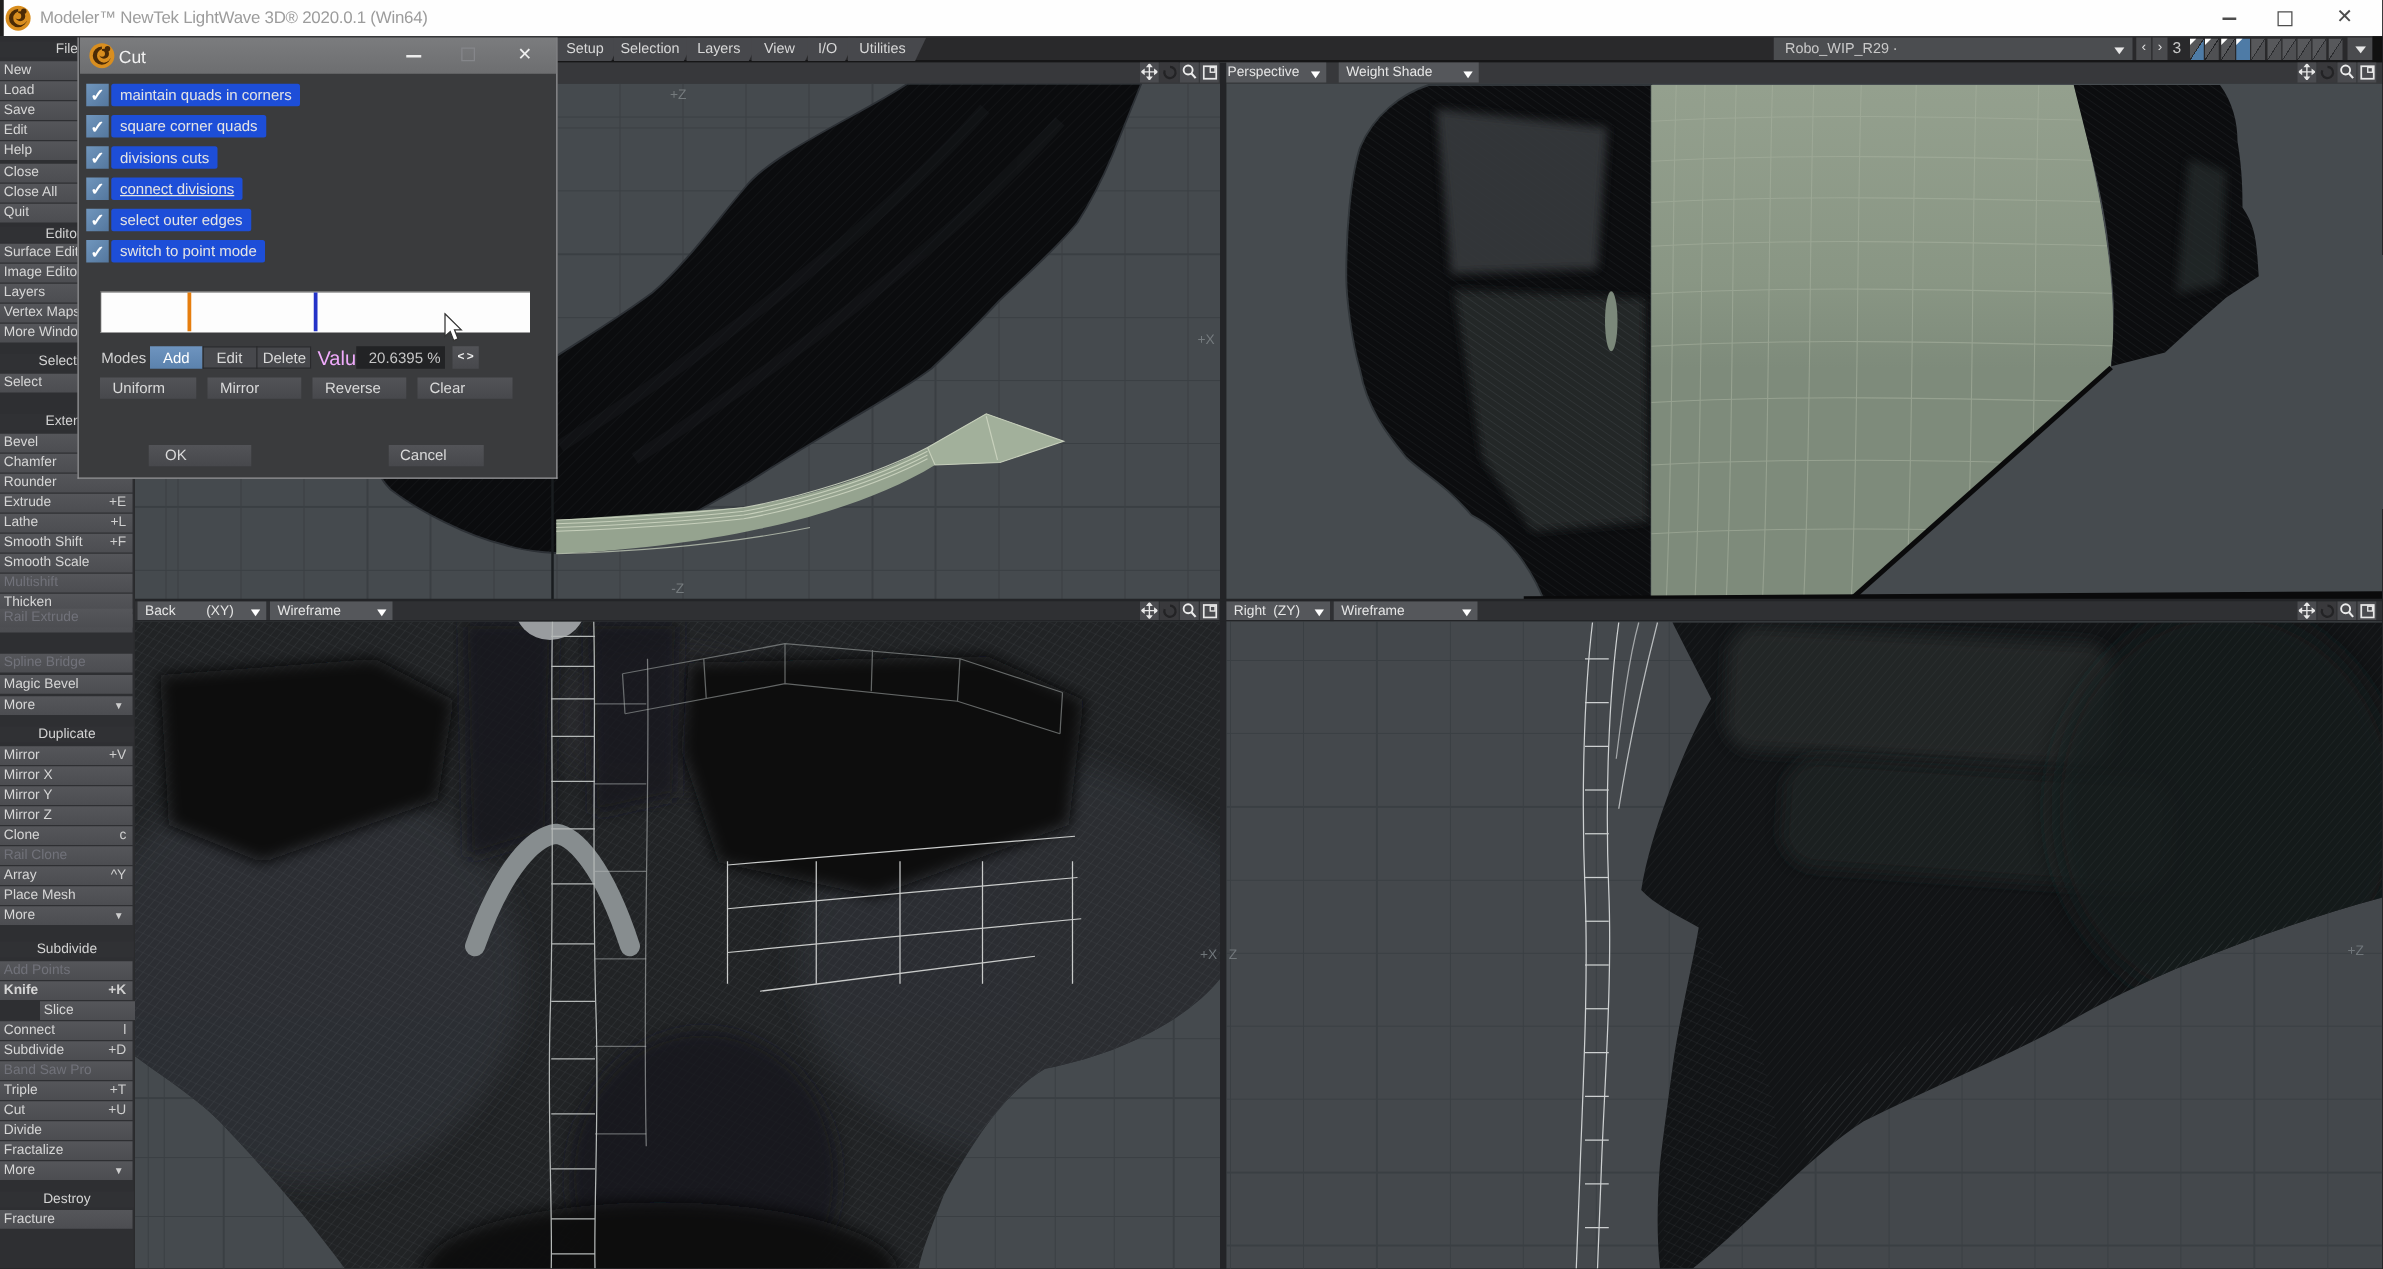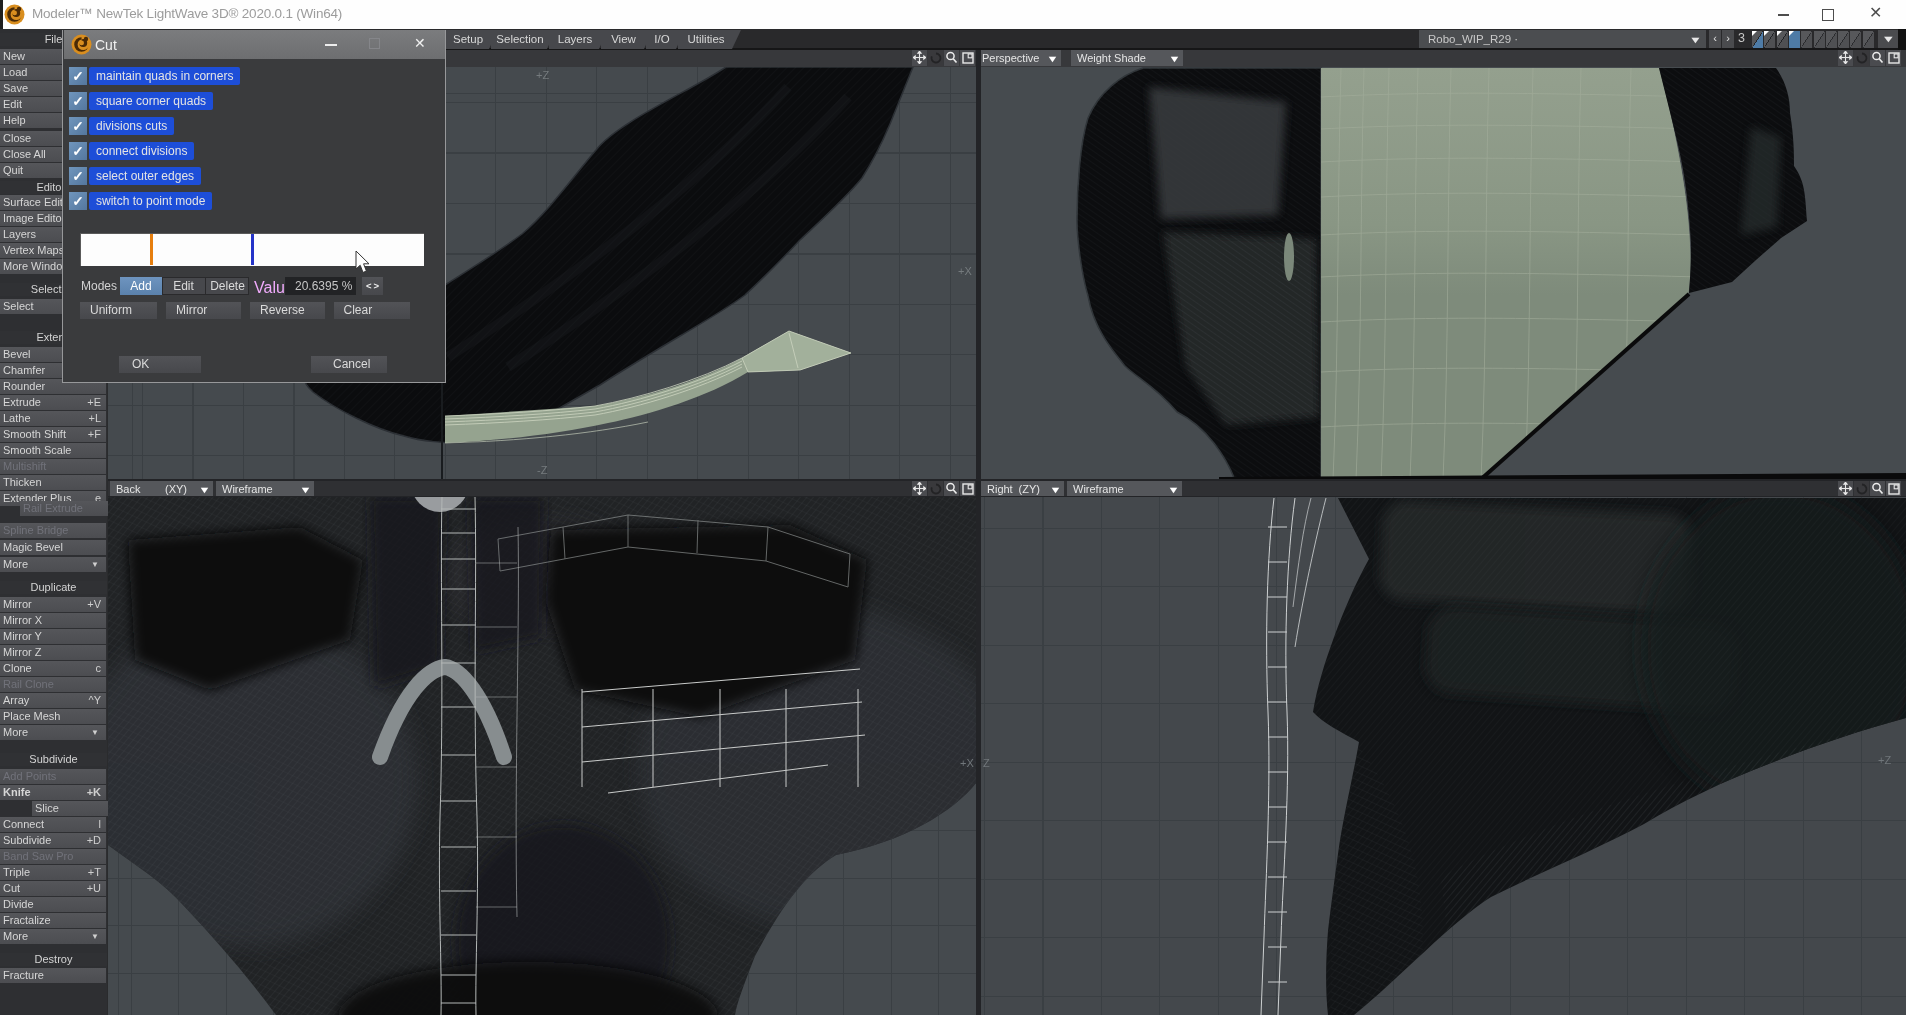--- a/index.html
+++ b/index.html
@@ -92,21 +92,21 @@
 <div class="sbtn" style="top:347px;">Bevel</div>
 <div class="sbtn" style="top:363px;">Chamfer</div>
 <div class="sbtn" style="top:379px;">Rounder</div>
 <div class="sbtn" style="top:395px;">Extrude<span class="sc">+E</span></div>
 <div class="sbtn" style="top:411px;">Lathe<span class="sc">+L</span></div>
 <div class="sbtn" style="top:427px;">Smooth Shift<span class="sc">+F</span></div>
 <div class="sbtn" style="top:443px;">Smooth Scale</div>
 <div class="sbtn dis" style="top:459px;">Multishift</div>
 <div class="sbtn" style="top:475px;">Thicken</div>
 <div class="sbtn" style="top:491px;">Extender Plus<span class="sc">e</span></div>
-<div class="sbtn dis" style="top:501px;margin-left:20px;">Rail Extrude</div>
+<div class="sbtn dis" style="top:487px;">Rail Extrude</div>
 <div class="sbtn dis" style="top:523px;">Spline Bridge</div>
 <div class="sbtn" style="top:540px;">Magic Bevel</div>
 <div class="sbtn more" style="top:557px;">More<span class="sc">▼</span></div>
 <div class="shead" style="top:581px;">Duplicate</div>
 <div class="sbtn" style="top:597px;">Mirror<span class="sc">+V</span></div>
 <div class="sbtn" style="top:613px;">Mirror X</div>
 <div class="sbtn" style="top:629px;">Mirror Y</div>
 <div class="sbtn" style="top:645px;">Mirror Z</div>
 <div class="sbtn" style="top:661px;">Clone<span class="sc">c</span></div>
 <div class="sbtn dis" style="top:677px;">Rail Clone</div>
@@ -439,37 +439,37 @@
 <div class="abs" style="left:325px;top:44px;width:12px;height:2px;background:#ededed;"></div>
 <div class="abs" style="left:369px;top:38px;width:11px;height:11px;border:1.5px solid #85868a;"></div>
 <div class="abs" style="left:414px;top:35px;font-size:14px;color:#f0f0f0;">✕</div>
 <div class="chk" style="left:69px;top:67px;">✓</div>
 <div class="chiplbl" style="left:89px;top:67px;">maintain quads in corners</div>
 <div class="chk" style="left:69px;top:92px;">✓</div>
 <div class="chiplbl" style="left:89px;top:92px;">square corner quads</div>
 <div class="chk" style="left:69px;top:117px;">✓</div>
 <div class="chiplbl" style="left:89px;top:117px;">divisions cuts</div>
 <div class="chk" style="left:69px;top:142px;">✓</div>
-<div class="chiplbl" style="left:89px;top:142px;">connect divisions</div>
+<div class="chiplbl" style="left:89px;top:142px;text-decoration:underline;">connect divisions</div>
 <div class="chk" style="left:69px;top:167px;">✓</div>
 <div class="chiplbl" style="left:89px;top:167px;">select outer edges</div>
 <div class="chk" style="left:69px;top:192px;">✓</div>
 <div class="chiplbl" style="left:89px;top:192px;">switch to point mode</div>
 <div class="abs" style="left:80px;top:233px;width:344px;height:33px;background:#fdfdfd;border-top:1px solid #5a5a5a;border-left:1px solid #5a5a5a;"></div>
 <div class="abs" style="left:150px;top:234px;width:3px;height:31px;background:#e67e0e;"></div>
 <div class="abs" style="left:251px;top:234px;width:3px;height:31px;background:#2433c8;"></div>
 <div class="abs" style="left:81px;top:279px;font-size:12px;color:#d2d2d2;">Modes</div>
 <div class="abs" style="left:120px;top:277px;width:129px;height:18px;background:#47484c;border:1px solid #2a2a2c;"></div>
 <div class="abs" style="left:120px;top:277px;width:42px;height:18px;background:linear-gradient(#6e94bf,#5b82ad);color:#fff;font-size:12px;line-height:18px;text-align:center;">Add</div>
 <div class="abs" style="left:162px;top:277px;width:42px;height:18px;color:#dadada;font-size:12px;line-height:18px;text-align:center;border-left:1px solid #2a2a2c;">Edit</div>
 <div class="abs" style="left:205px;top:277px;width:44px;height:18px;color:#dadada;font-size:12px;line-height:18px;text-align:center;border-left:1px solid #2a2a2c;">Delete</div>
 <div class="abs" style="left:254px;top:279px;font-size:16px;color:#f0abfc;">Value</div>
 <div class="abs" style="left:285px;top:277px;width:71px;height:18px;background:#222325;color:#c6c6c6;font-size:12px;line-height:18px;padding-left:10px;">20.6395 %</div>
 <div class="abs" style="left:362px;top:277px;width:21px;height:18px;background:linear-gradient(#525357,#47484c);color:#f0f0f0;font-size:9.5px;line-height:18px;text-align:center;font-weight:bold;">&lt; &gt;</div>
 <div class="dbtn" style="left:80px;top:302px;width:76.5px;height:17px;line-height:17px;padding-left:10px;">Uniform</div>
 <div class="dbtn" style="left:166px;top:302px;width:74.5px;height:17px;line-height:17px;padding-left:10px;">Mirror</div>
 <div class="dbtn" style="left:250px;top:302px;width:74.5px;height:17px;line-height:17px;padding-left:10px;">Reverse</div>
 <div class="dbtn" style="left:333.5px;top:302px;width:76.5px;height:17px;line-height:17px;padding-left:10px;">Clear</div>
 <div class="dbtn" style="left:119px;top:356px;width:82px;height:17px;line-height:17px;padding-left:13px;">OK</div>
-<div class="dbtn" style="left:311px;top:356px;width:76px;height:17px;line-height:17px;padding-left:22px;">Cancel</div>
+<div class="dbtn" style="left:311px;top:356px;width:76px;height:17px;line-height:17px;padding-left:9px;">Cancel</div>
 <svg class="abs" style="left:355px;top:250px;" width="18" height="26" viewBox="0 0 18 26">
 <path d="M1,1 L1,19 L5.2,15.2 L8,22.5 L11.4,21 L8.6,13.8 L14,13.8 Z" fill="#fff" stroke="#333" stroke-width="1"></path>
     </svg>
 </div>
 </body></html>

